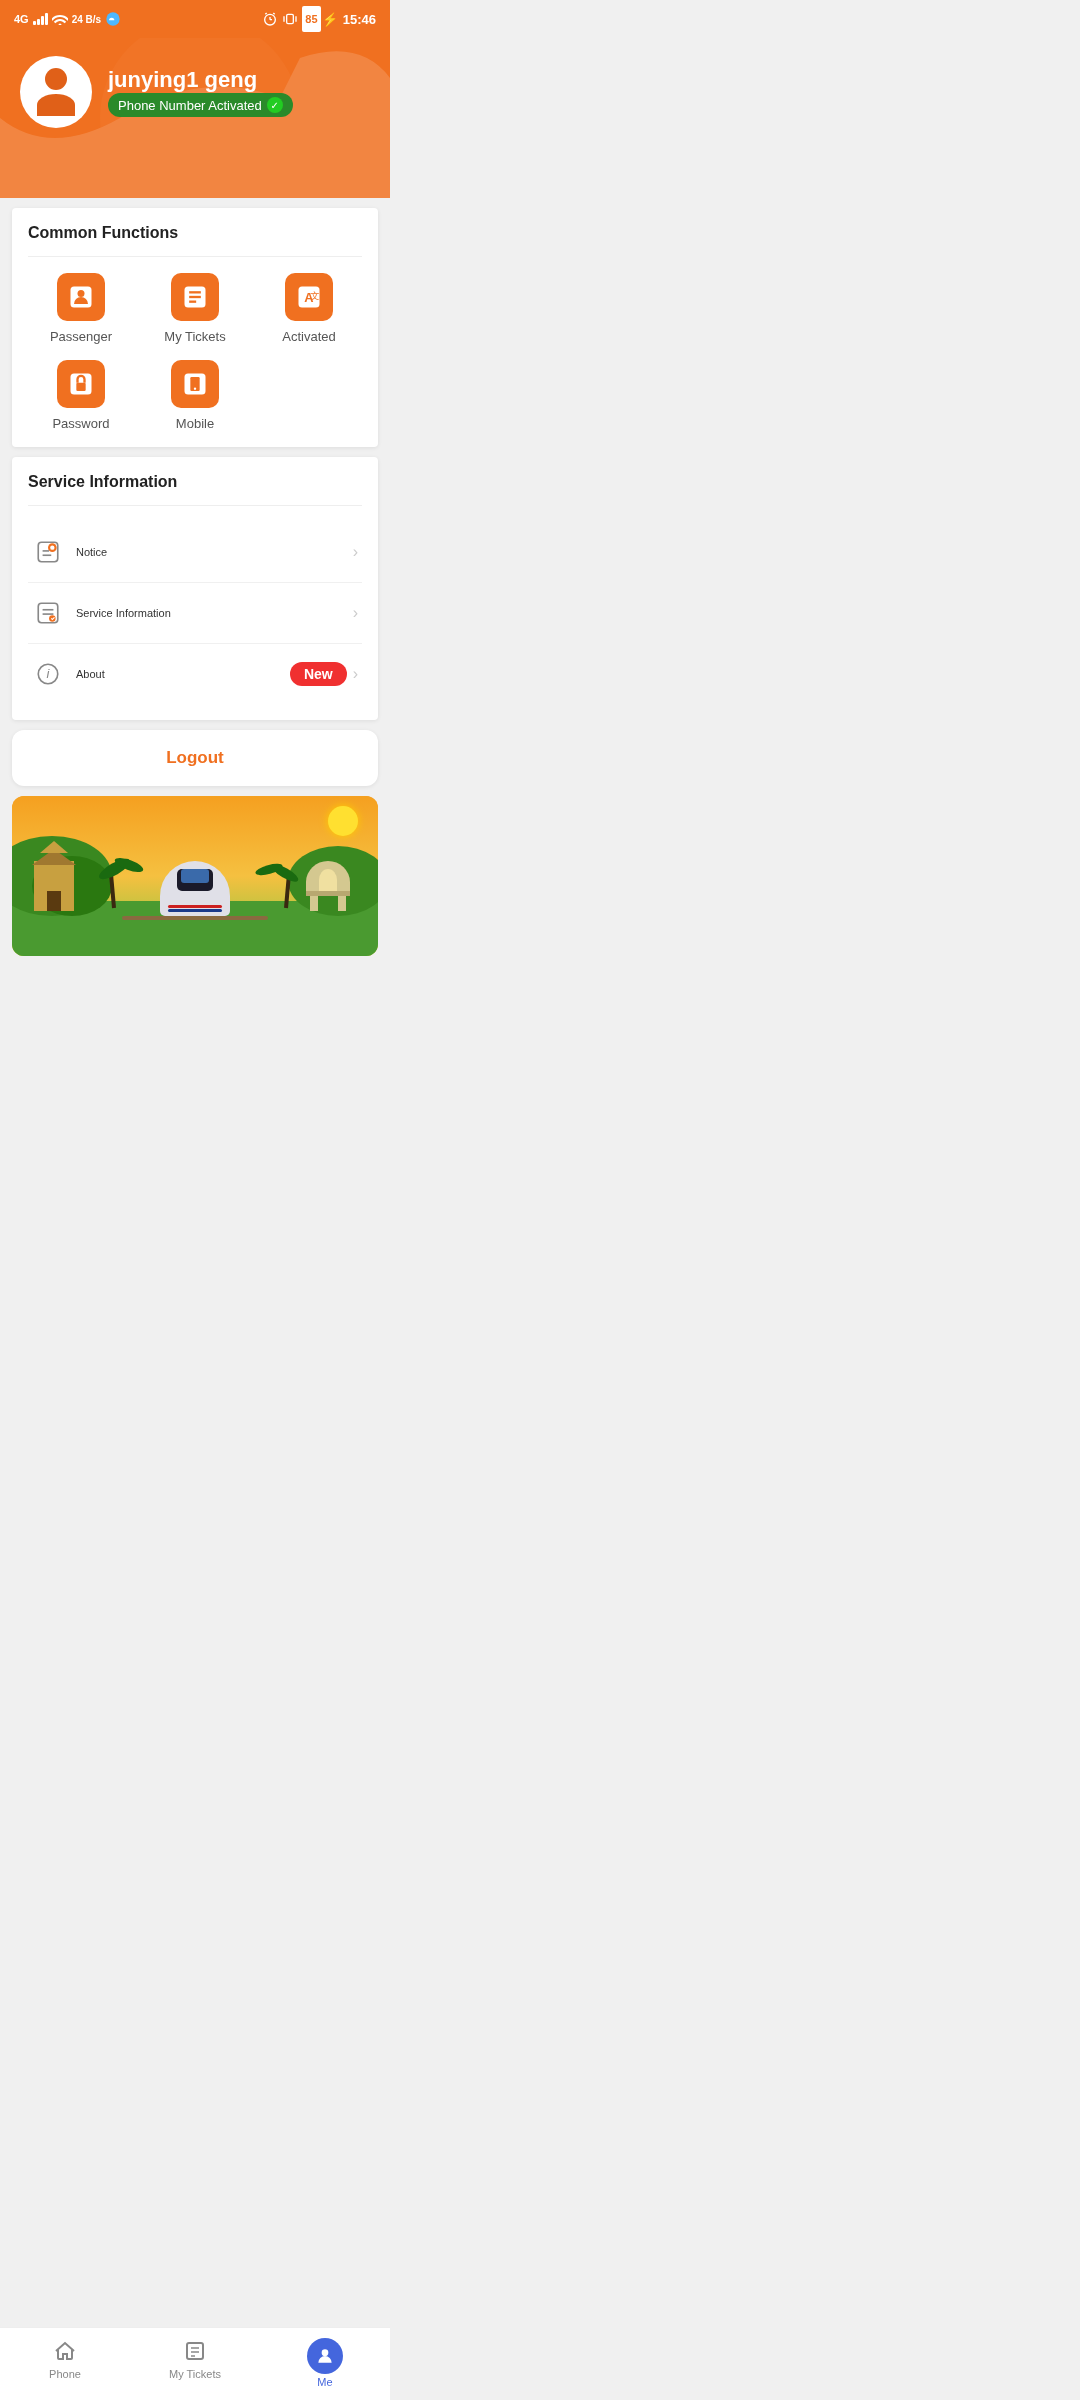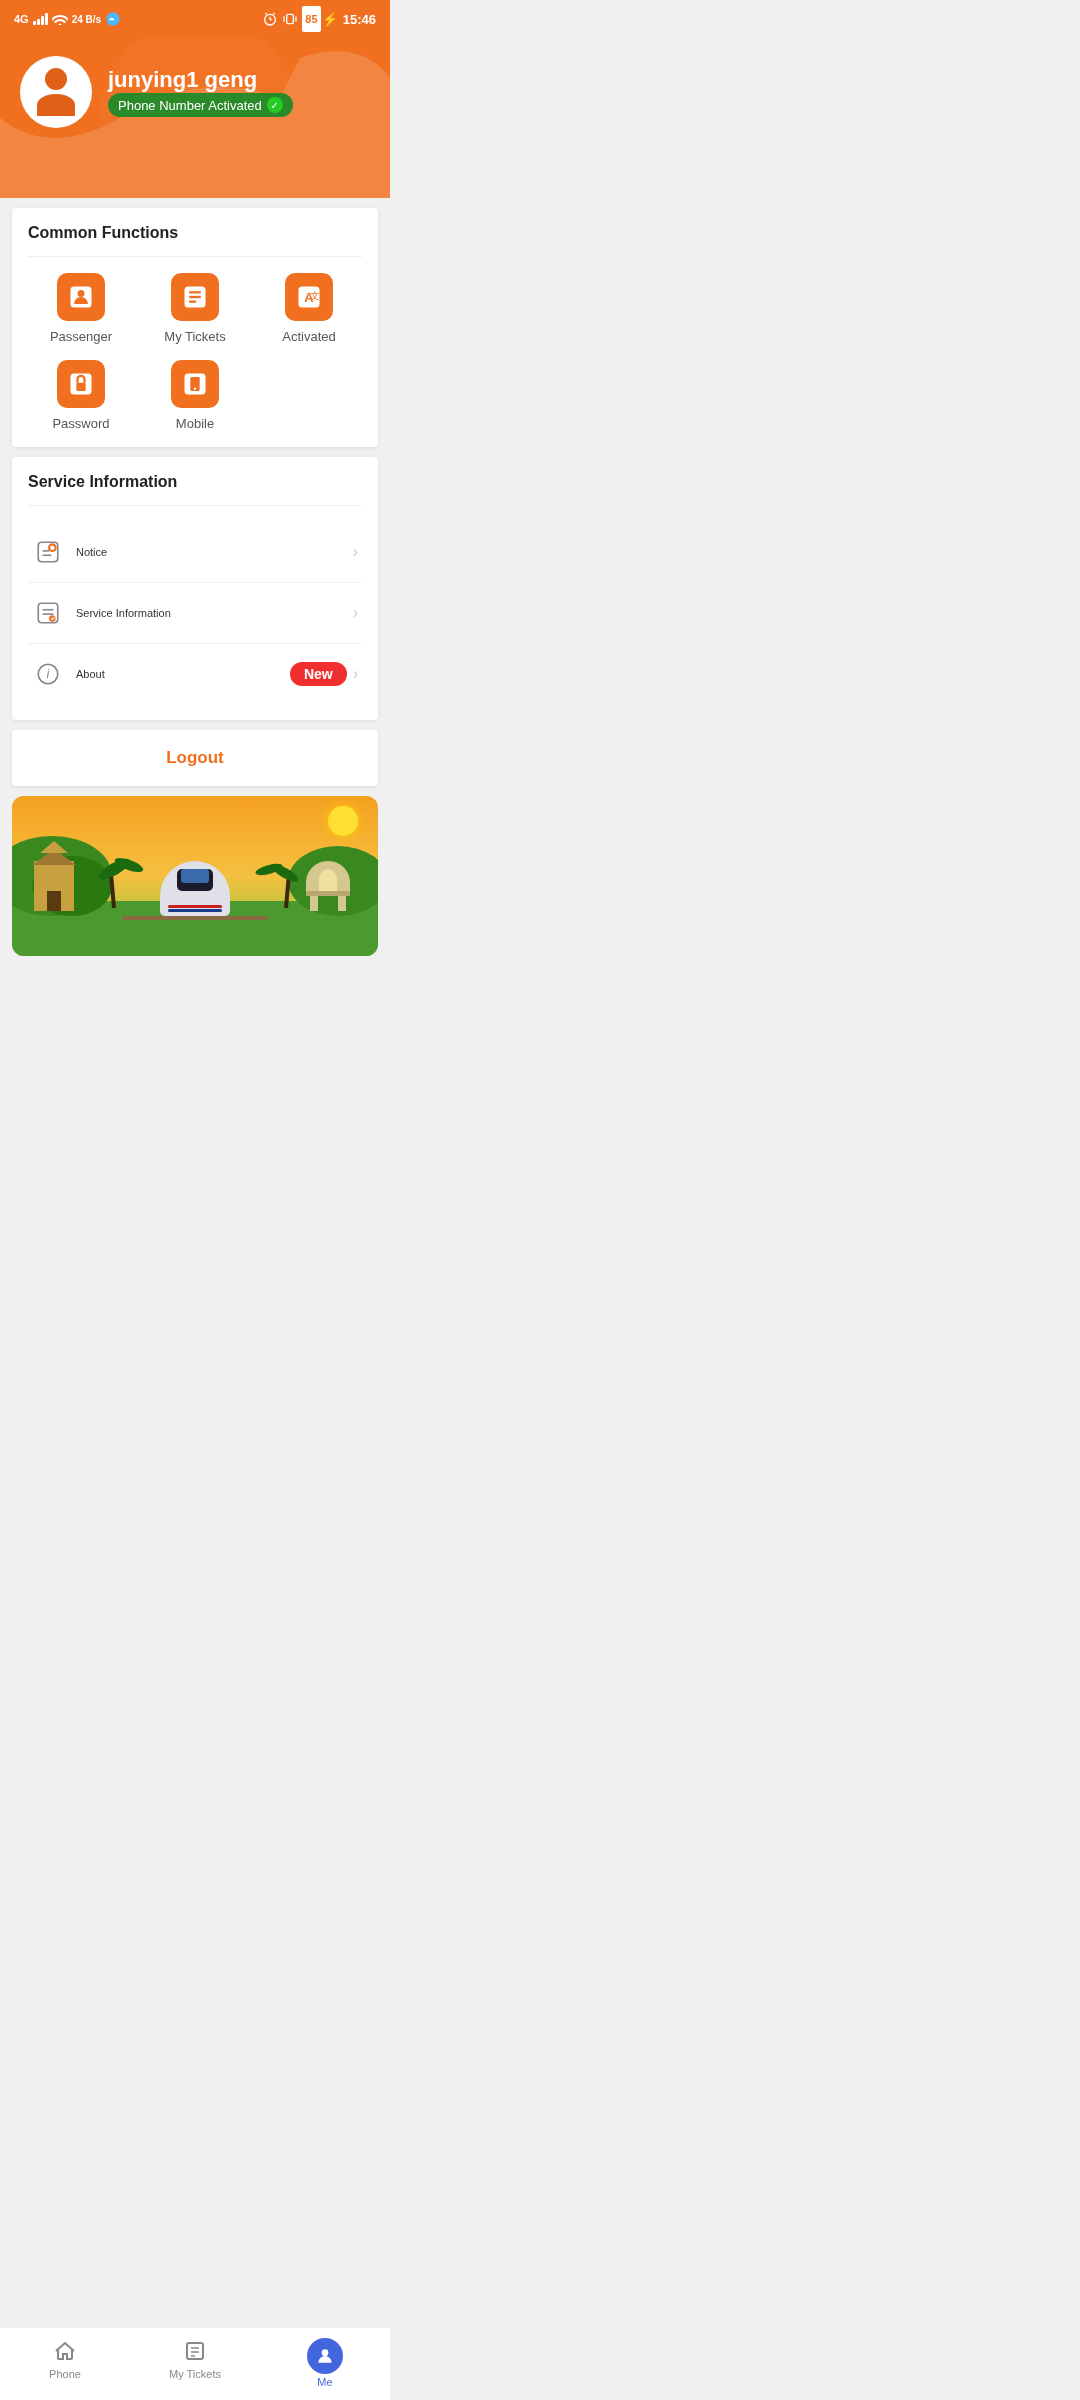--- a/index.html
+++ b/index.html
@@ -205,21 +205,21 @@
       margin-right: 6px;
     }
     .chevron {
       color: #ccc;
       font-size: 16px;
     }
 
     
     .logout-card {
       background: white;
-      border-radius: 4px;
+      border-radius: 12px;
       margin: 10px 12px;
       padding: 18px;
       text-align: center;
       cursor: pointer;
       box-shadow: 0 1px 4px rgba(0,0,0,0.08);
     }
     .logout-text {
       font-size: 17px;
       color: #f07020;
       font-weight: 600;

